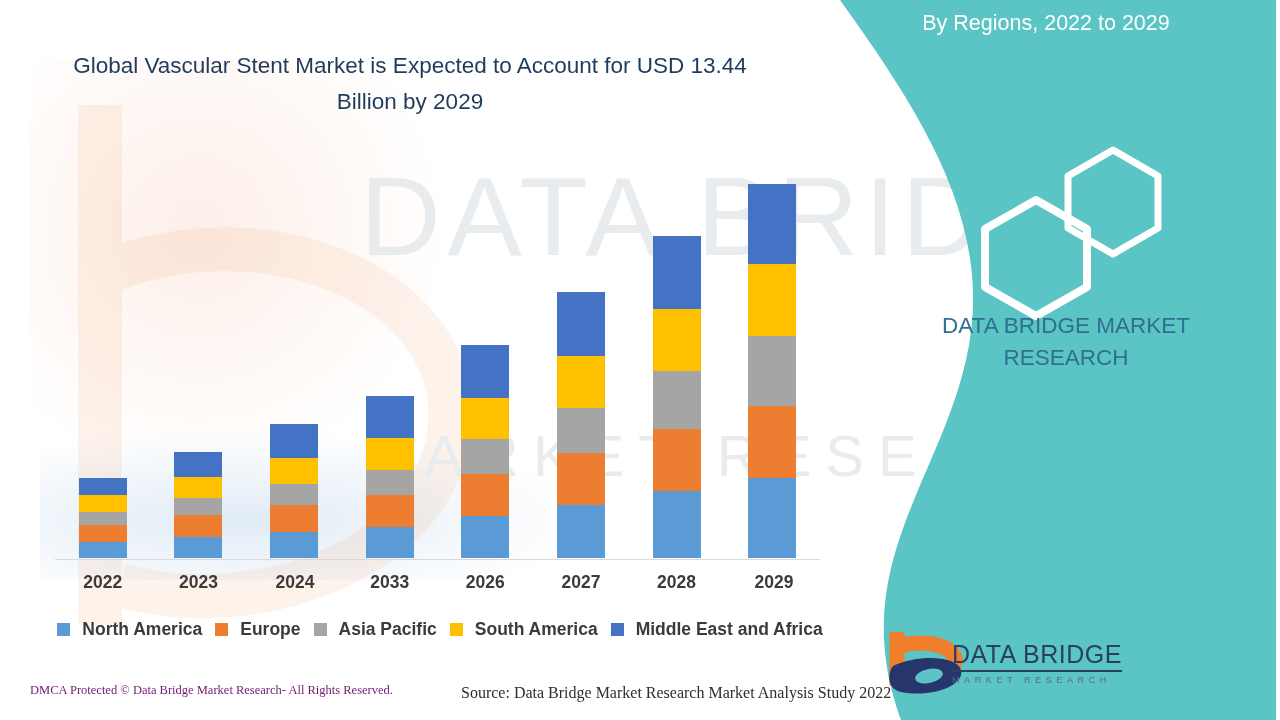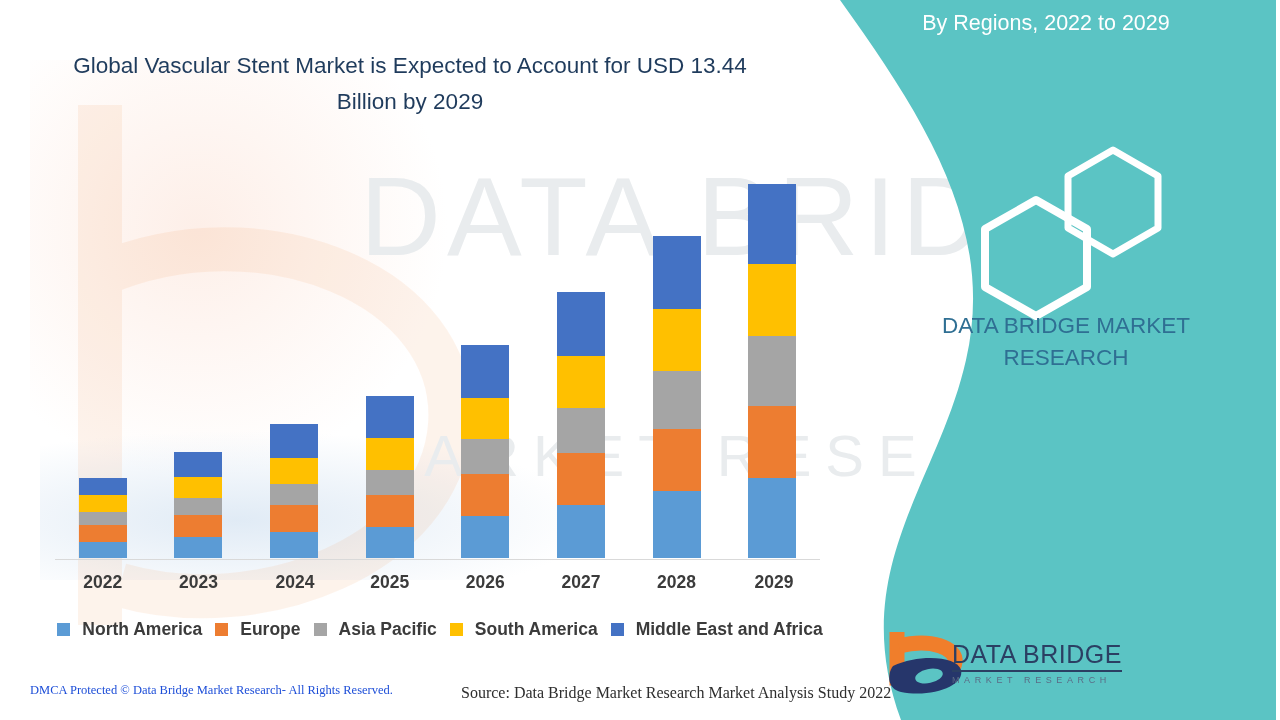--- a/index.html
+++ b/index.html
@@ -61,21 +61,21 @@
   .xlabel{position:absolute;width:90px;text-align:center;color:#3b3b3b;
      font-size:17.5px;font-weight:700;}
 
   .legend{position:absolute;left:55px;top:616px;width:770px;height:26px;
      display:flex;align-items:center;justify-content:center;gap:13px;}
   .legend-item{display:flex;align-items:center;gap:12px;}
   .swatch{width:13px;height:13px;display:inline-block;}
   .legend-label{color:#3b3b3b;font-size:17.5px;font-weight:700;white-space:nowrap;}
 
   
-  .footer-left{position:absolute;left:30px;top:683px;color:#1d4ed8;
+  .footer-left{position:absolute;left:30px;top:683px;color:#701a75;
      font-family:"Liberation Serif",serif;font-size:12.5px;white-space:nowrap;}
   .footer-right{position:absolute;left:461px;top:684px;color:#2e2e2e;
      font-family:"Liberation Serif",serif;font-size:16px;white-space:nowrap;}
 </style>
 </head>
 <body>
 
 <div id="stage">
 
   <div class="soft-peach"></div>
@@ -154,21 +154,21 @@
           <div class="seg" title="Middle East and Africa 2029" style="height: 80px; background: rgb(68, 114, 196);"></div>
         </div>
       </div>
     <div class="axis-line"></div>
   </div>
 
   <div class="xlabels" id="xlabels">
       <div class="xlabel" style="left: 2.8125px;">2022</div>
       <div class="xlabel" style="left: 98.4375px;">2023</div>
       <div class="xlabel" style="left: 195px;">2024</div>
-      <div class="xlabel" style="left: 289.688px;">2025</div>
+      <div class="xlabel" style="left: 289.688px;">2033</div>
       <div class="xlabel" style="left: 385.312px;">2026</div>
       <div class="xlabel" style="left: 480.938px;">2027</div>
       <div class="xlabel" style="left: 576.562px;">2028</div>
       <div class="xlabel" style="left: 674px;">2029</div>
     </div>
 
   <div class="legend" id="legend">
       <div class="legend-item">
         <span class="swatch" style="background: rgb(91, 155, 213);"></span>
         <span class="legend-label">North America</span>

